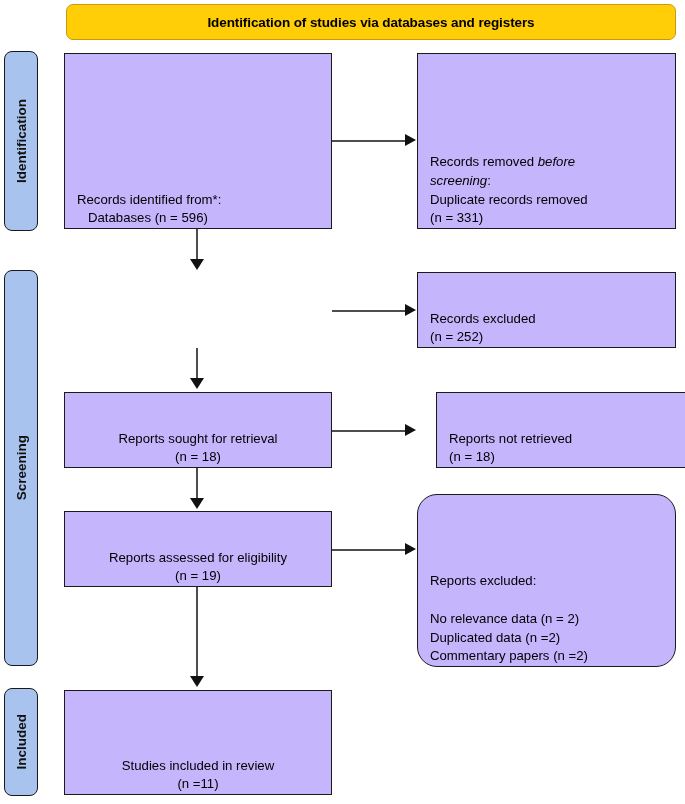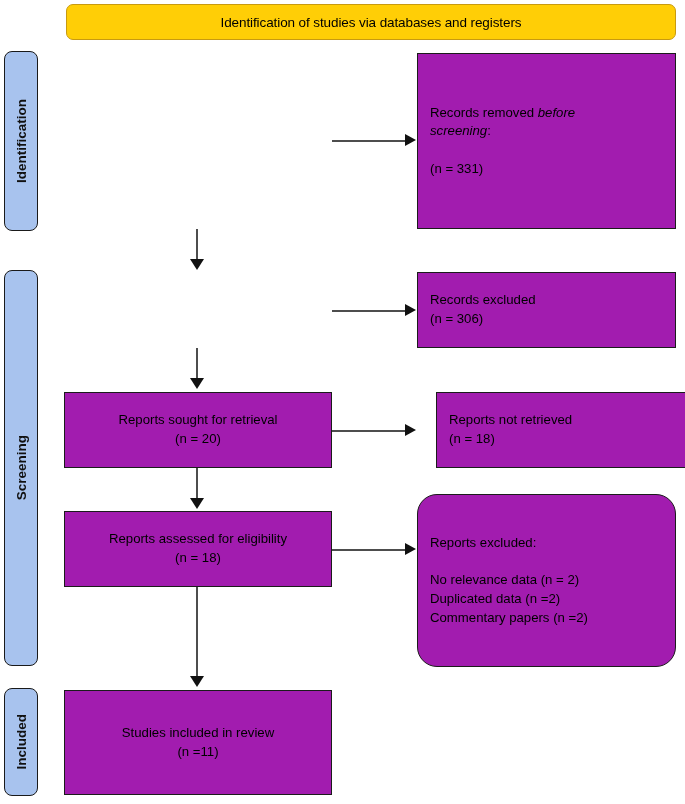--- a/index.html
+++ b/index.html
@@ -33,21 +33,21 @@
     background: #FFCE06;
     border: 1.5px solid #C89A10;
     border-radius: 7px;
     box-sizing: border-box;
     display: flex;
     align-items: center;
     justify-content: center;
   }
   .header-banner .title {
     font-size: 13.5px;
-    font-weight: normal;
+    font-weight: bold;
     letter-spacing: -0.1px;
     color: #000;
     white-space: nowrap;
   }
 
   
   .stage-tab {
     position: absolute;
     left: 4px;
     width: 34px;
@@ -68,26 +68,26 @@
     color: #111;
     white-space: nowrap;
   }
   #stage-identification { top: 51px;  height: 180px; }
   #stage-screening     { top: 270px; height: 396px; }
   #stage-included      { top: 688px; height: 108px; }
 
   
   .box {
     position: absolute;
-    background: #a21caf;
+    background: #c4b5fd;
     border: 1.8px solid #1b1b1b;
     box-sizing: border-box;
     display: flex;
     flex-direction: column;
-    justify-content: center;
+    justify-content: flex-end;
   }
   .box .box-text {
     font-size: 13.2px;
     line-height: 1.42;
     color: #000;
     padding: 0 12px;
     white-space: pre-wrap;
   }
   .box.center .box-text { text-align: center; }
   .box.left   .box-text { text-align: left; }
@@ -163,42 +163,46 @@
   <div id="stage-identification" class="stage-tab">
     <span class="stage-label">Identification</span>
   </div>
   <div id="stage-screening" class="stage-tab">
     <span class="stage-label">Screening</span>
   </div>
   <div id="stage-included" class="stage-tab">
     <span class="stage-label">Included</span>
   </div>
 
+  <div id="box-identified" class="box left">
+    <div class="box-text">Records identified from*:
+   Databases (n = 596)</div>
+  </div>
 
   <div id="box-removed" class="box left">
-    <div class="box-text"><span>Records removed </span><em>before</em><br><em>screening</em><span>:</span><br><br><span>(n = 331)</span></div>
+    <div class="box-text"><span>Records removed </span><em>before</em><br><em>screening</em><span>:</span><br><span>Duplicate records removed</span><br><span>(n = 331)</span></div>
   </div>
 
   <div id="box-rec-excluded" class="box left">
     <div class="box-text">Records excluded
-(n = 306)</div>
+(n = 252)</div>
   </div>
 
   <div id="box-sought" class="box center">
     <div class="box-text">Reports sought for retrieval
-(n = 20)</div>
+(n = 18)</div>
   </div>
   <div id="box-not-retrieved" class="box left">
     <div class="box-text">Reports not retrieved
 (n = 18)</div>
   </div>
 
   <div id="box-assessed" class="box center">
     <div class="box-text">Reports assessed for eligibility
-(n = 18)</div>
+(n = 19)</div>
   </div>
   <div id="box-rep-excluded" class="box left">
     <div class="box-text">Reports excluded:
 
 No relevance data (n = 2)
 Duplicated data (n =2)
 Commentary papers (n =2)</div>
   </div>
 
   <div id="box-included" class="box center">

